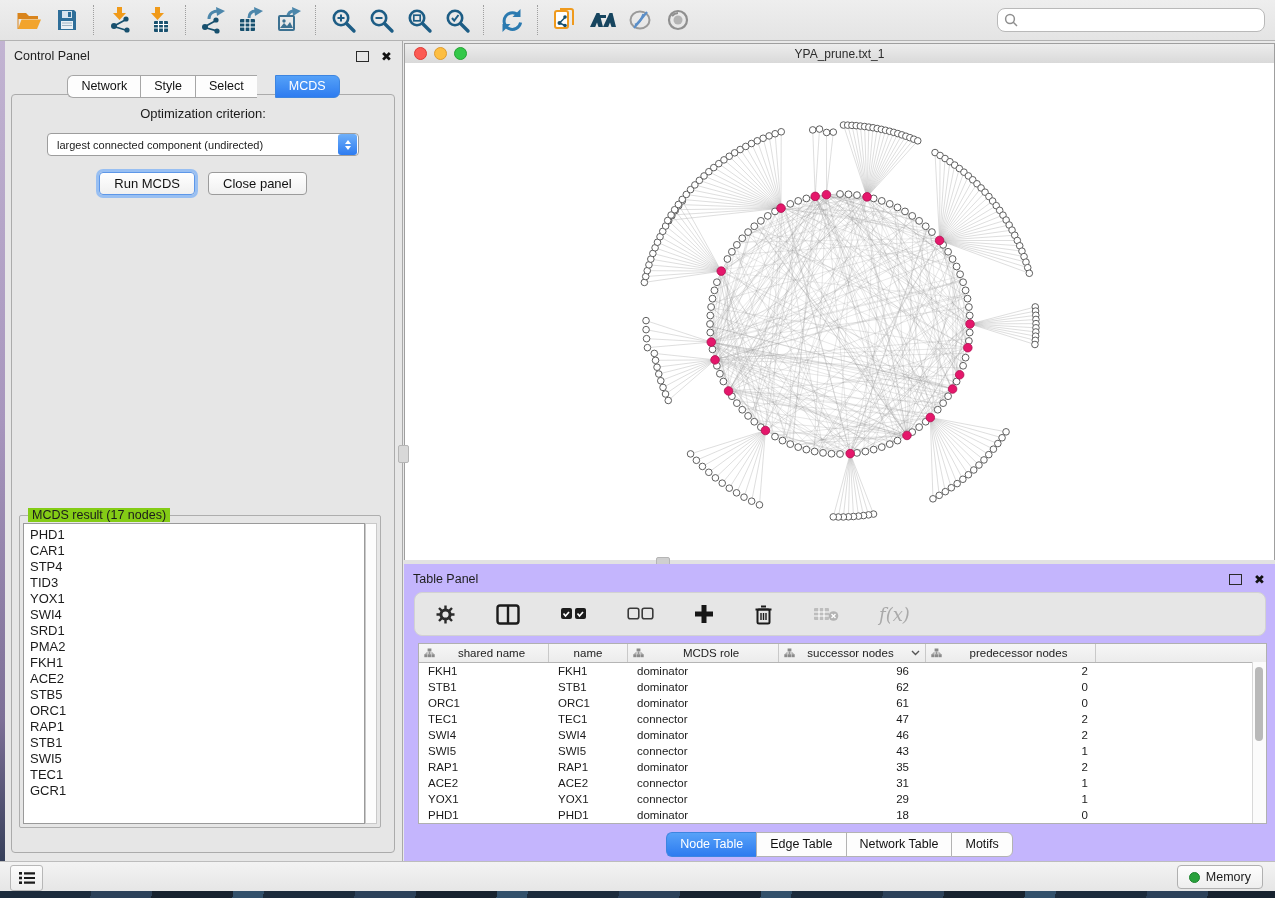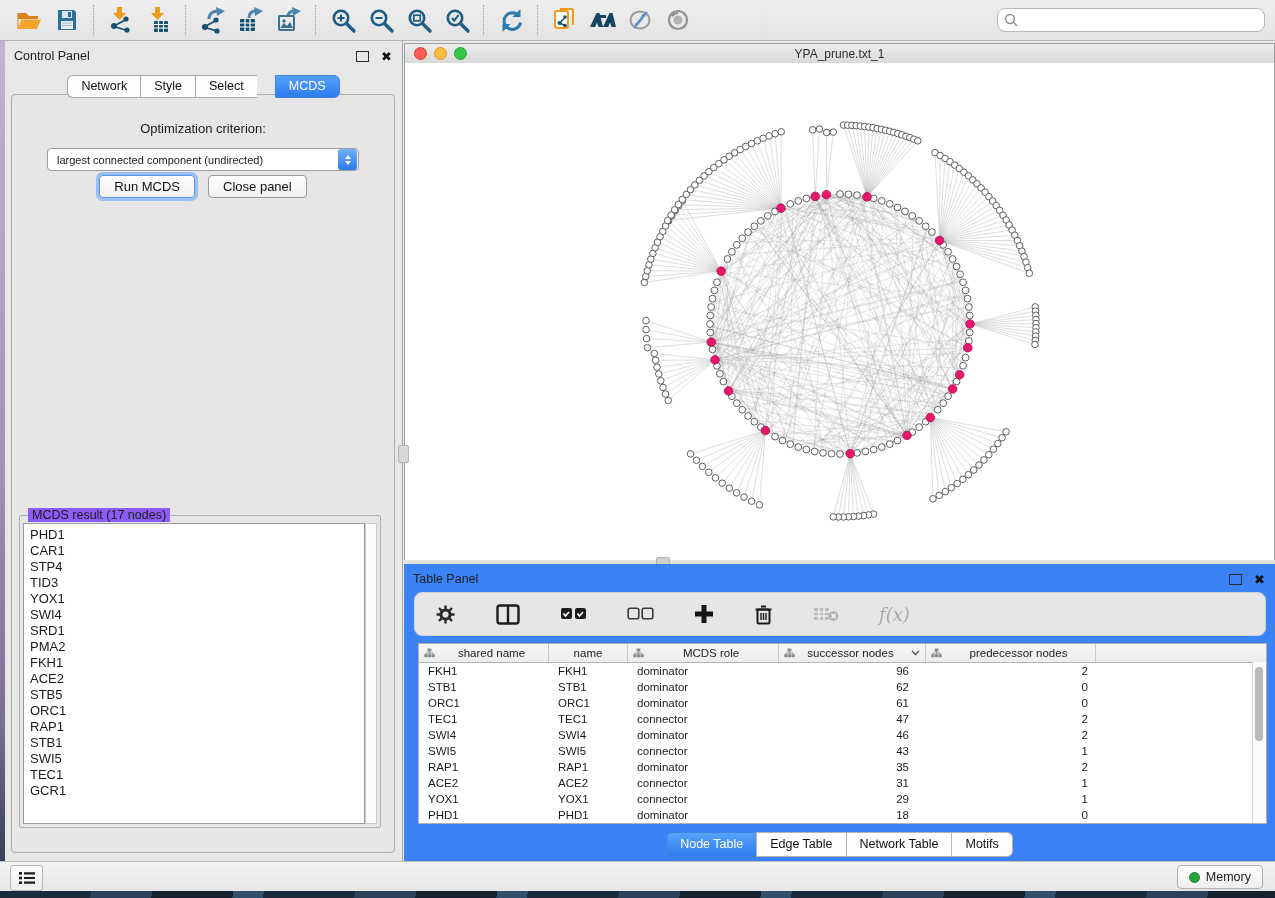--- a/index.html
+++ b/index.html
@@ -30,36 +30,36 @@
   .float-ico{width:11px;height:9px;border:1.6px solid #2a2a2a;display:inline-block;margin-right:12px;}
   .close-ico{font-size:13px;font-weight:bold;color:#111;line-height:1;}
   .cp-tabs{display:flex;justify-content:center;margin-top:6px;position:relative;z-index:2;}
   .cp-tab{font-size:12.5px;padding:3px 13px 4px;background:#fdfdfd;border:1px solid #a6a6a6;
     border-right:none;color:#111;}
   .cp-tab:first-child{border-radius:6px 0 0 6px;}
   .cp-tab:last-child{border-radius:0 6px 6px 0;border-right:1px solid #a6a6a6;}
   .cp-tab.active{background:linear-gradient(#55a1f8,#2e7cf0);color:#fff;border-color:#3d85e0;margin-left:18px;}
   .cp-body{position:absolute;left:6px;right:7px;top:53px;bottom:8px;border:1px solid #ababab;
     border-radius:4px;background:#e6e6e6;}
-  .opt-label{text-align:center;font-size:13px;margin-top:26px;}
+  .opt-label{text-align:center;font-size:13px;margin-top:11px;}
   .selectbox{position:relative;margin:12px auto 0;width:312px;height:23px;background:#fff;
     border:1px solid #9d9d9d;border-radius:4px;box-sizing:border-box;display:flex;align-items:center;}
   .selectbox .val{flex:1;font-size:11px;padding-left:9px;white-space:nowrap;}
   .stepper{width:19px;height:21px;border-radius:3px;background:linear-gradient(#6fb0f9,#2d7bf0);
     margin-right:1px;display:flex;flex-direction:column;align-items:center;justify-content:center;gap:2px;}
   .stepper i{width:0;height:0;border-left:3.5px solid transparent;border-right:3.5px solid transparent;}
   .stepper .up{border-bottom:4px solid #fff;}
   .stepper .dn{border-top:4px solid #fff;}
-  .btn-row{display:flex;justify-content:center;gap:13px;margin-top:4px;}
+  .btn-row{display:flex;justify-content:center;gap:13px;margin-top:16px;}
   .pbtn{font-size:13px;background:linear-gradient(#ffffff,#f0f0f0);border:1px solid #9b9b9b;
     border-radius:4px;padding:3px 14px;color:#111;}
   .pbtn.focus{box-shadow:0 0 0 3px rgba(100,165,250,.6);border-color:#5d97e8;}
   .groupbox{position:absolute;left:7px;right:13px;top:420px;bottom:24px;border:1px solid #aeaeae;
     border-radius:2px;}
-  .groupbox .gb-title{position:absolute;top:-8px;left:8px;background:#8b5cf6;padding:0 4px;font-size:12.5px;}
+  .groupbox .gb-title{position:absolute;top:-8px;left:8px;background:#84cc16;padding:0 4px;font-size:12.5px;}
   .gb-list{position:absolute;left:3px;right:15px;top:7px;bottom:3px;background:#fff;
     border:1px solid #9a9a9a;overflow:hidden;padding:3px 0 0 6px;box-sizing:border-box;}
   .gb-scroll{position:absolute;top:7px;bottom:3px;right:3px;width:12px;background:#fcfcfc;
     border:1px solid #c9c9c9;box-sizing:border-box;}
   .mcds-item{font-size:13px;line-height:16px;}
   
   #right-panel{position:absolute;left:404px;top:41px;width:871px;height:820px;}
   .net-window{position:absolute;left:0;top:2px;right:0;height:582px;border:1px solid #9f9f9f;
     box-sizing:border-box;background:#fff;}
   .net-title{height:19px;background:linear-gradient(#ededed,#d9d9d9);border-bottom:1px solid #b2b2b2;
@@ -67,21 +67,21 @@
   .lights{position:absolute;left:9px;top:3px;display:flex;gap:7px;}
   .light{width:13px;height:13px;border-radius:50%;}
   .light.red{background:#fc5a53;border:1px solid #dd3a34;box-sizing:border-box;}
   .light.yellow{background:#fdbe41;border:1px solid #de9b2d;box-sizing:border-box;}
   .light.green{background:#34c84a;border:1px solid #24a233;box-sizing:border-box;}
   .net-canvas{position:absolute;left:0;top:19px;right:0;bottom:0;background:#fff;}
   .hsplit{position:absolute;left:0;top:519px;width:100%;height:4px;background:#e2e2e2;}
   .hsplit .grip{position:absolute;left:252px;top:-3px;width:12px;height:9px;background:#cfcfcf;border:1px solid #b5b5b5;border-radius:2px;}
   .vgrip{position:absolute;left:-6px;top:404px;width:9px;height:16px;background:#d8d8d8;border:1px solid #b5b5b5;border-radius:2px;z-index:5;}
   
-  .table-panel{position:absolute;left:0;top:523px;right:0;bottom:0;background:#3b82f6;}
+  .table-panel{position:absolute;left:0;top:523px;right:0;bottom:0;background:#c4b5fd;}
   .tp-toolbar{position:absolute;left:10px;right:9px;top:28px;height:44px;background:#e6e6e6;
     border:1px solid #d2d2d2;border-radius:8px;display:flex;align-items:center;gap:40px;padding-left:20px;box-sizing:border-box;}
   .tico{display:flex;align-items:center;justify-content:center;}
   .fx{font-family:"DejaVu Serif",serif;font-style:italic;font-size:18px;color:#a9a9a9;}
   .ntable{position:absolute;left:14px;top:79px;width:849px;height:181px;background:#fff;
     border:1px solid #b0b0b0;box-sizing:border-box;}
   .thead{display:flex;height:18px;background:linear-gradient(#f6f6f6,#ececec);border-bottom:1px solid #b5b5b5;}
   .thcell{display:flex;align-items:center;font-size:11.5px;color:#222;border-right:1px solid #c9c9c9;box-sizing:border-box;}
   .thcell .lbl{flex:1;text-align:center;}
   .thcell svg{margin-left:5px;flex:0 0 auto;}

